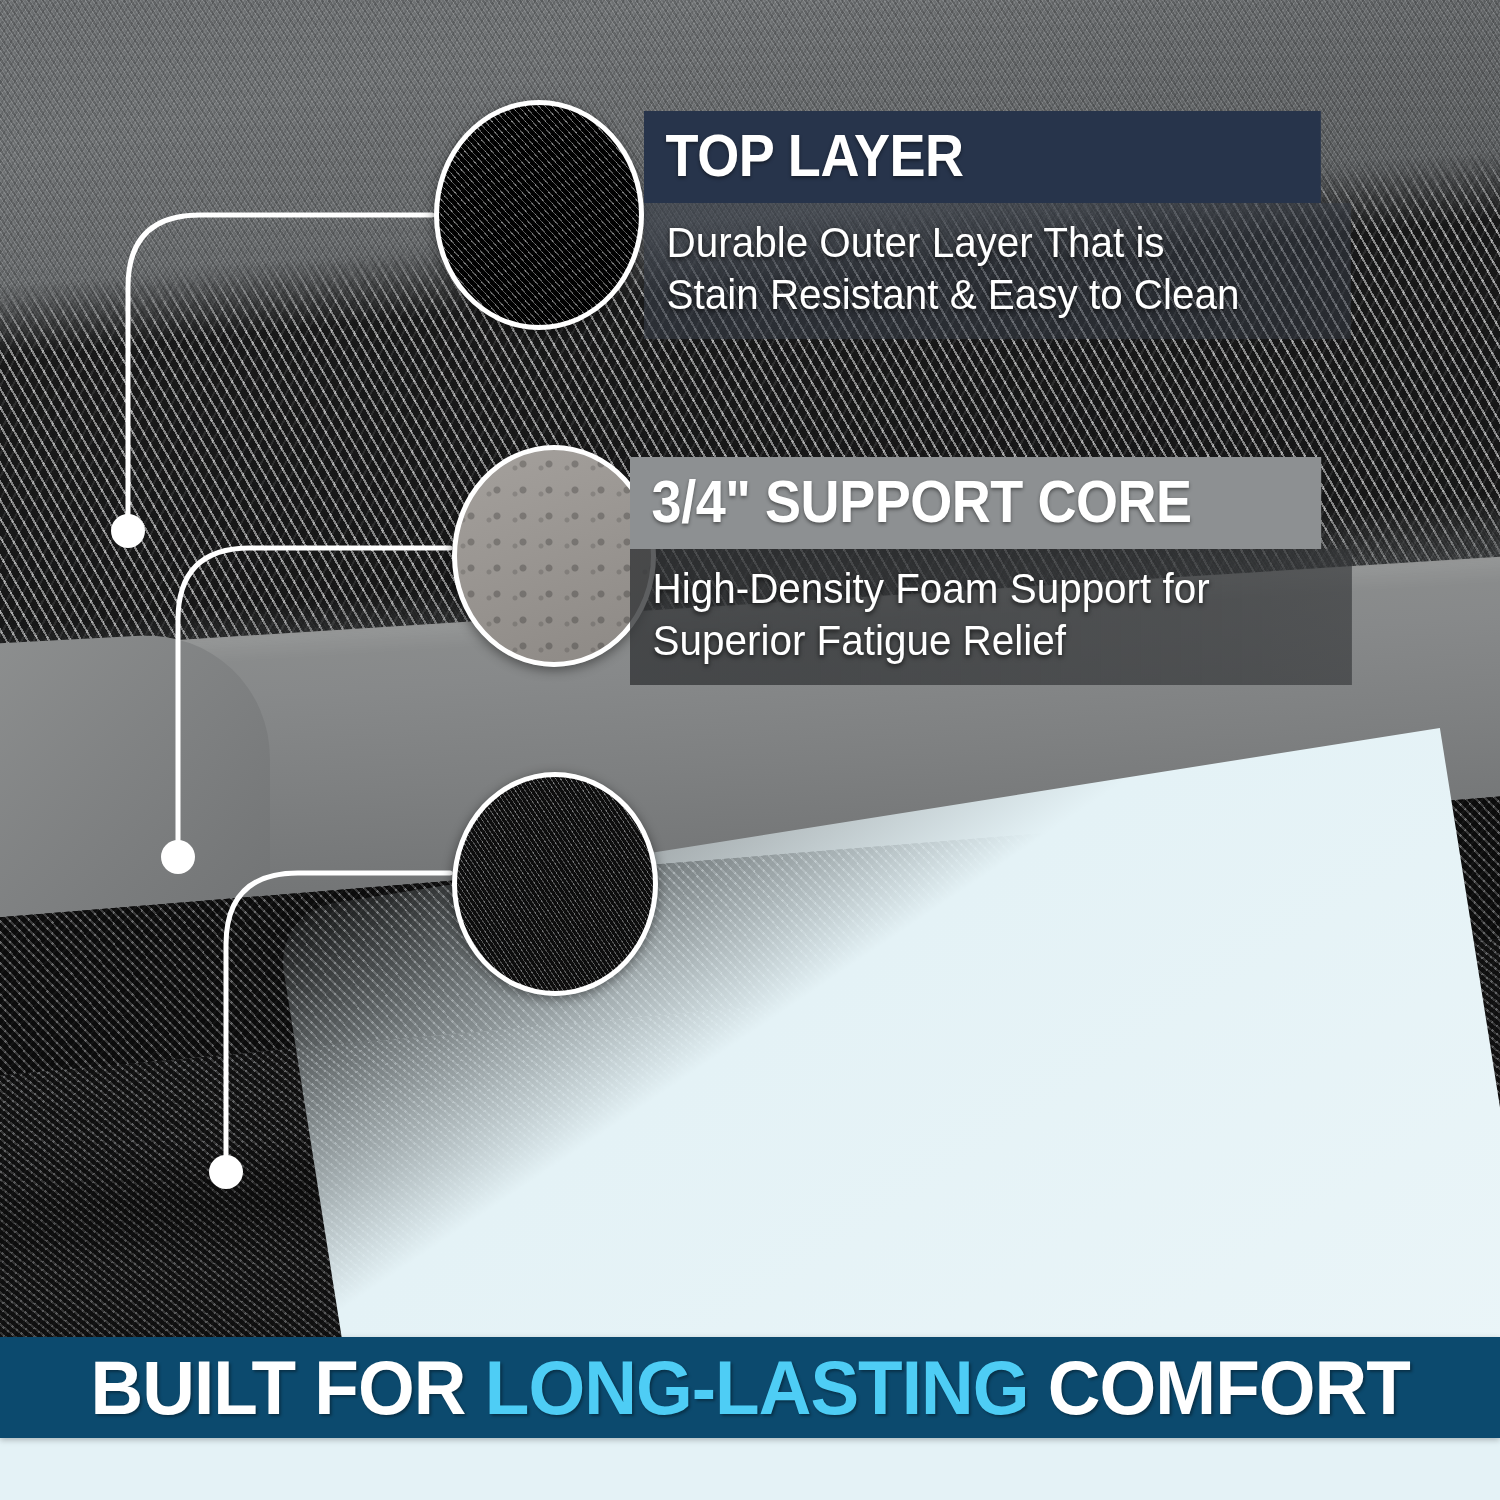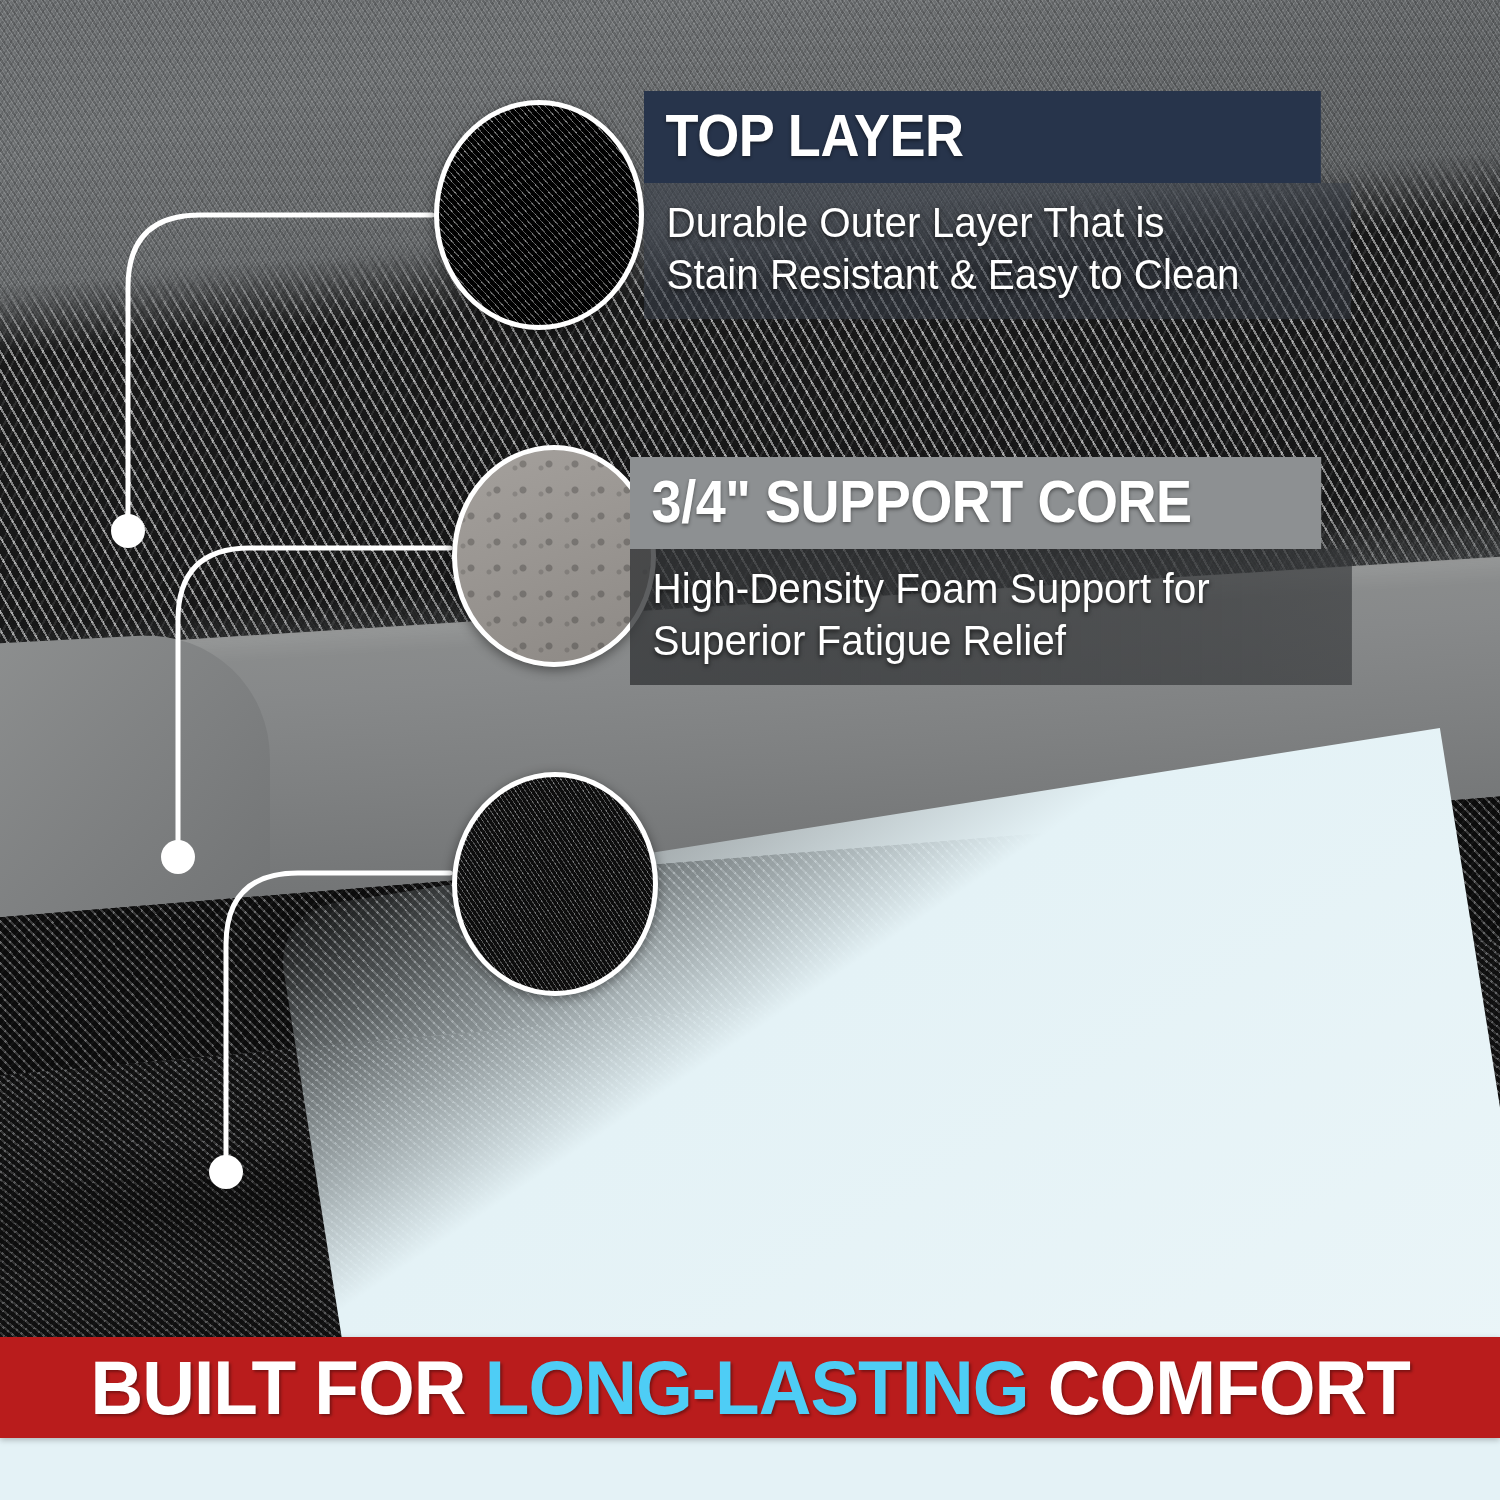--- a/index.html
+++ b/index.html
@@ -203,40 +203,40 @@
     color:#ffffff;
     font-size:43px;
     line-height:1.20;
     padding:14px 26px 18px 24px;
     transform:scaleX(.94);
     transform-origin:left center;
     text-shadow:0 2px 5px rgba(0,0,0,.75);
   }
 
   
-  .c1 { left:636px; top:91px; width:760px;padding-left:8px; }
+  .c1 { left:636px; top:111px; width:760px;padding-left:8px; }
   .c1 .callout-head { background:#27344b; }
   .c1 .callout-body { background:linear-gradient(90deg, rgba(56,62,72,.62), rgba(56,62,72,.50)); }
 
   
   .c2 { left:630px; top:457px; width:768px; }
   .c2 .callout-head { background:#8d9092; }
   .c2 .callout-body { background:linear-gradient(90deg, rgba(52,54,56,.80), rgba(52,54,56,.66)); }
 
   
   .c3 { left:630px; top:782px; width:710px; }
   .c3 .callout-head { background:#000000; }
   .c3 .callout-body { background:linear-gradient(90deg, rgba(48,50,52,.74), rgba(48,50,52,.58)); }
 
   
   .banner {
     position:absolute;
     left:0; top:1337px;
     width:1500px; height:101px;
-    background:#b91c1c;
+    background:#0c4a6e;
     display:flex;
     align-items:center;
     justify-content:center;
     box-shadow:0 2px 6px rgba(0,0,0,.25);
   }
   .banner-text {
     font-weight:bold;
     font-size:76px;
     line-height:1;
     letter-spacing:-1px;

